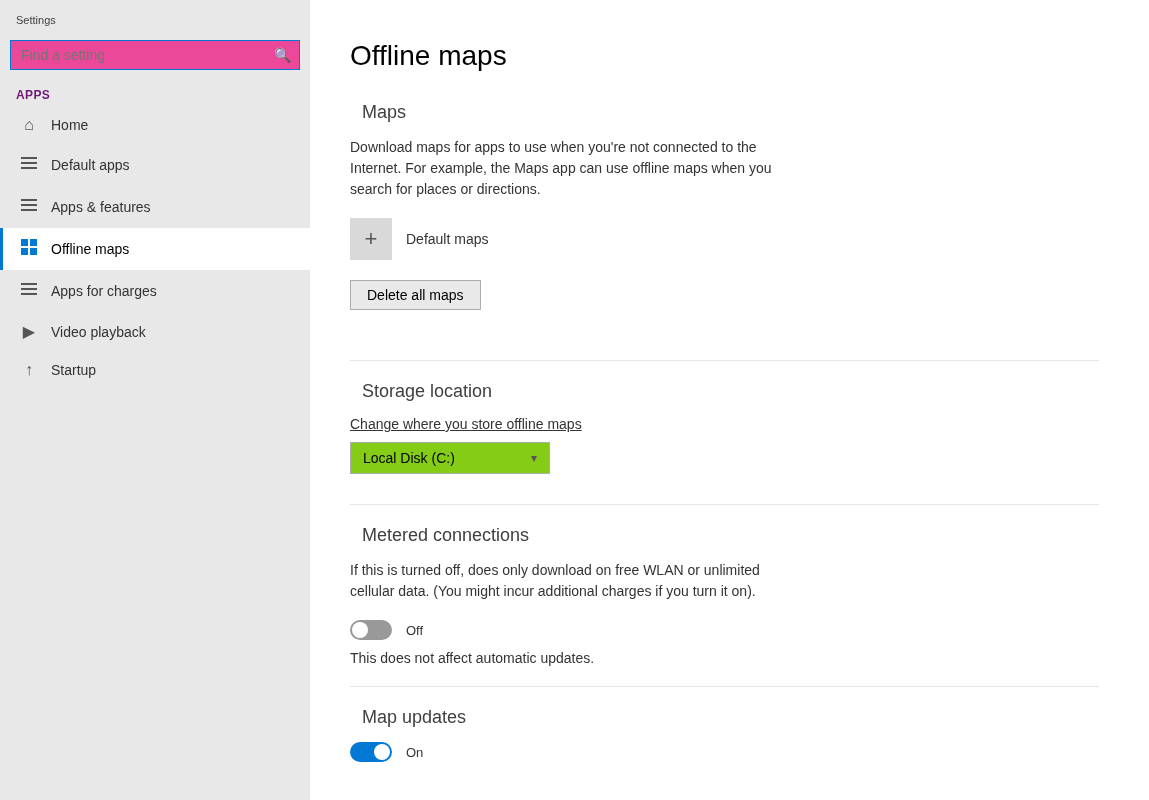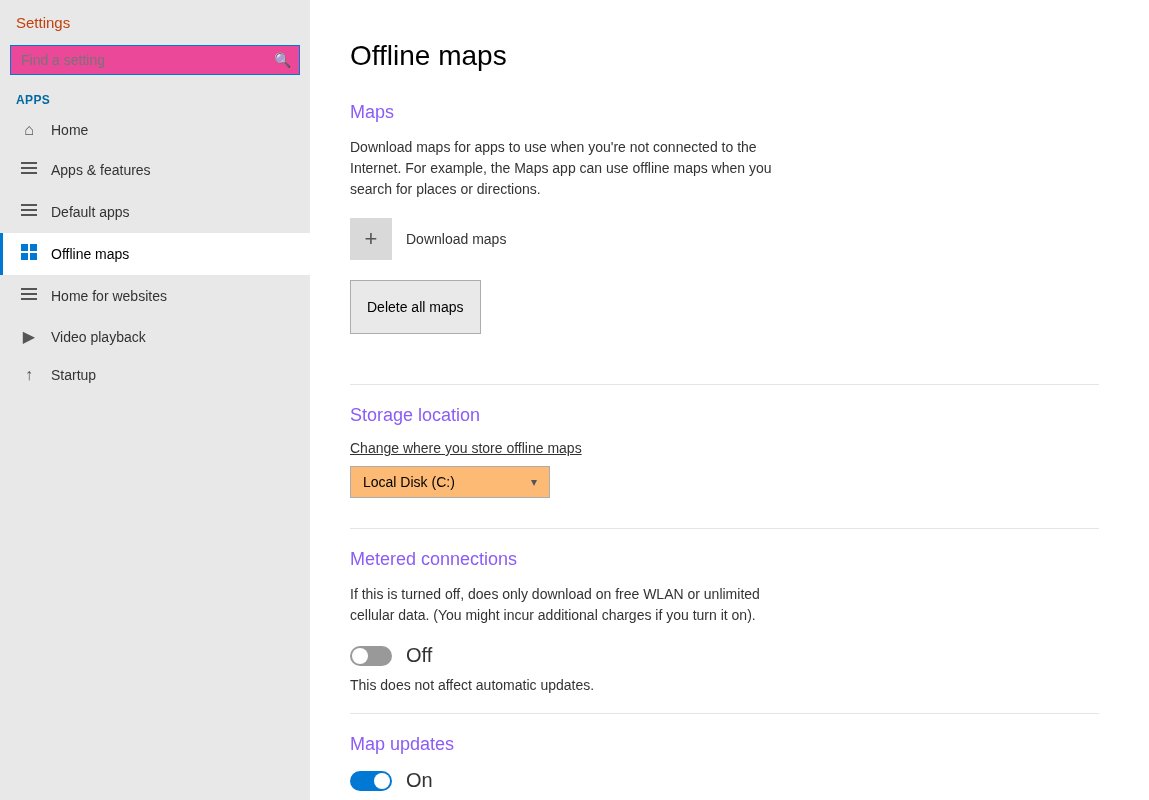--- a/index.html
+++ b/index.html
@@ -10,22 +10,22 @@
       width: 310px;
       min-width: 310px;
       background: #e8e8e8;
       display: flex;
       flex-direction: column;
       height: 100%;
       overflow-y: auto;
     }
     .sidebar-title {
       padding: 14px 16px 10px 16px;
-      font-size: 15px;
-      color: #c2410c;
+      font-size: 11px;
+      color: #404040;
       font-weight: 400;
     }
     .search-container {
       margin: 4px 10px 10px 10px;
       position: relative;
     }
     .search-input {
       width: 100%;
       padding: 6px 32px 6px 10px;
       border: 1.5px solid #0078d4;
@@ -40,21 +40,21 @@
       top: 50%;
       transform: translateY(-50%);
       color: #555;
       font-size: 14px;
       pointer-events: none;
     }
     .sidebar-section-label {
       padding: 8px 16px 4px 16px;
       font-size: 12px;
       font-weight: 600;
-      color: #0369a1;
+      color: #701a75;
       text-transform: uppercase;
       letter-spacing: 0.03em;
     }
     .sidebar-item {
       display: flex;
       align-items: center;
       padding: 10px 16px;
       cursor: pointer;
       color: #333;
       font-size: 14px;
@@ -84,22 +84,23 @@
     }
     .page-title {
       font-size: 28px;
       font-weight: 300;
       color: #000;
       margin-bottom: 30px;
     }
     .section-title {
       font-size: 18px;
       font-weight: 400;
-      color: #8b5cf6;
+      color: #404040;
       margin-bottom: 14px;
+      margin-left: 12px;
     }
     .section-desc {
       font-size: 14px;
       color: #333;
       line-height: 1.5;
       margin-bottom: 18px;
       max-width: 430px;
     }
     .download-maps-btn {
       display: flex;
@@ -118,21 +119,21 @@
       color: #555;
       cursor: pointer;
       flex-shrink: 0;
     }
     .download-label {
       font-size: 14px;
       color: #333;
     }
     .delete-btn {
       display: inline-block;
-      padding: 18px 16px;
+      padding: 6px 16px;
       background: #e9e9e9;
       border: 1px solid #adadad;
       font-size: 14px;
       color: #000;
       cursor: pointer;
       margin-bottom: 30px;
     }
     .divider {
       border: none;
       border-top: 1px solid #e5e5e5;
@@ -141,21 +142,21 @@
     .storage-label {
       font-size: 14px;
       color: #333;
       margin-bottom: 10px;
       text-decoration: underline;
     }
     .dropdown-select {
       display: flex;
       align-items: center;
       border: 1px solid #adadad;
-      background: #fdba74;
+      background: #84cc16;
       padding: 7px 12px;
       font-size: 14px;
       color: #000;
       cursor: pointer;
       width: 200px;
       justify-content: space-between;
       margin-bottom: 30px;
     }
     .dropdown-arrow {
       font-size: 12px;
@@ -182,21 +183,21 @@
       position: absolute;
       width: 16px;
       height: 16px;
       border-radius: 50%;
       background: #fff;
       top: 2px;
     }
     .toggle.off .toggle-knob { left: 2px; }
     .toggle.on .toggle-knob { left: 24px; }
     .toggle-label {
-      font-size: 20px;
+      font-size: 13px;
       color: #333;
     }
     .note-text {
       font-size: 14px;
       color: #333;
       margin-bottom: 16px;
       max-width: 430px;
     }
   </style>
 </head>
@@ -207,82 +208,82 @@
   <div class="search-container">
     <input class="search-input" type="text" placeholder="Find a setting" style="">
     <span class="search-icon">🔍</span>
   </div>
 
   <div class="sidebar-section-label">Apps</div>
 
   <div class="sidebar-item">
     <span class="item-icon">⌂</span>
     <span>Home</span>
+  </div>
+  <div class="sidebar-item">
+    <span class="item-icon">
+      <svg width="18" height="18" viewBox="0 0 18 18" fill="none">
+        <rect x="1" y="3" width="16" height="2" fill="#555"></rect>
+        <rect x="1" y="8" width="16" height="2" fill="#555"></rect>
+        <rect x="1" y="13" width="16" height="2" fill="#555"></rect>
+      </svg>
+    </span>
+    <span>Default apps</span>
   </div>
   <div class="sidebar-item">
     <span class="item-icon">
       <svg width="18" height="18" viewBox="0 0 18 18" fill="none">
         <rect x="1" y="3" width="16" height="2" fill="#555"></rect>
         <rect x="1" y="8" width="16" height="2" fill="#555"></rect>
         <rect x="1" y="13" width="16" height="2" fill="#555"></rect>
       </svg>
     </span>
     <span>Apps &amp; features</span>
-  </div>
-  <div class="sidebar-item">
-    <span class="item-icon">
-      <svg width="18" height="18" viewBox="0 0 18 18" fill="none">
-        <rect x="1" y="3" width="16" height="2" fill="#555"></rect>
-        <rect x="1" y="8" width="16" height="2" fill="#555"></rect>
-        <rect x="1" y="13" width="16" height="2" fill="#555"></rect>
-      </svg>
-    </span>
-    <span>Default apps</span>
   </div>
   <div class="sidebar-item active">
     <span class="item-icon">
       <svg width="18" height="18" viewBox="0 0 18 18" fill="none">
         <rect x="1" y="1" width="7" height="7" fill="#0078d4"></rect>
         <rect x="10" y="1" width="7" height="7" fill="#0078d4"></rect>
         <rect x="1" y="10" width="7" height="7" fill="#0078d4"></rect>
         <rect x="10" y="10" width="7" height="7" fill="#0078d4"></rect>
       </svg>
     </span>
     <span>Offline maps</span>
   </div>
   <div class="sidebar-item">
     <span class="item-icon">
       <svg width="18" height="18" viewBox="0 0 18 18" fill="none">
         <rect x="1" y="3" width="16" height="2" fill="#555"></rect>
         <rect x="1" y="8" width="16" height="2" fill="#555"></rect>
         <rect x="1" y="13" width="16" height="2" fill="#555"></rect>
       </svg>
     </span>
-    <span>Home for websites</span>
+    <span>Apps for charges</span>
   </div>
   <div class="sidebar-item">
     <span class="item-icon">▶</span>
     <span>Video playback</span>
   </div>
   <div class="sidebar-item">
     <span class="item-icon">↑</span>
     <span>Startup</span>
   </div>
 </div>
 
 <div class="main-content">
   <h1 class="page-title">Offline maps</h1>
 
   
   <h2 class="section-title">Maps</h2>
   <p class="section-desc">Download maps for apps to use when you're not connected to the Internet. For example, the Maps app can use offline maps when you search for places or directions.</p>
 
   <div class="download-maps-btn">
     <div class="plus-box">+</div>
-    <span class="download-label">Download maps</span>
+    <span class="download-label">Default maps</span>
   </div>
 
   <button class="delete-btn">Delete all maps</button>
 
   <hr class="divider">
 
   
   <h2 class="section-title">Storage location</h2>
   <p class="storage-label">Change where you store offline maps</p>
   <div class="dropdown-select">

